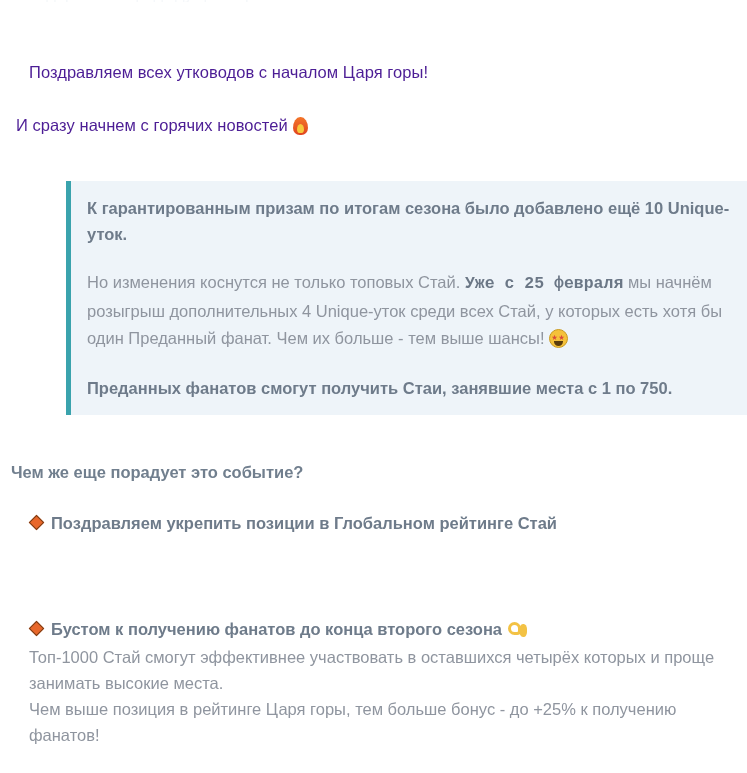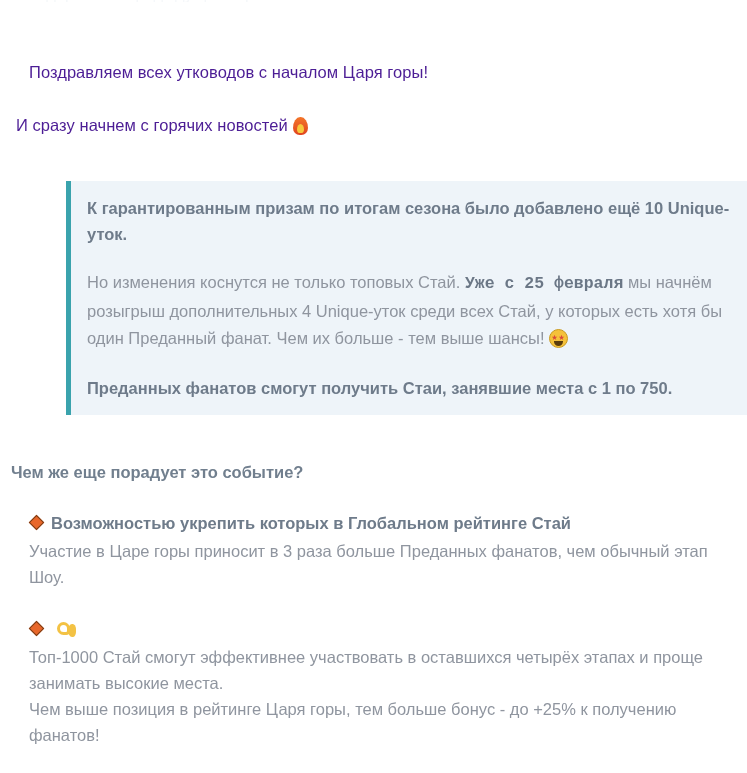--- a/index.html
+++ b/index.html
@@ -248,23 +248,22 @@
 
   <blockquote class="quote">
     <p class="q-strong">К гарантированным призам по итогам сезона было добавлено ещё 10 Unique-уток.</p>
     <p class="q-body"><span>Но изменения коснутся не только топовых Стай. </span><span class="b">Уже с 25 февраля</span><span> мы начнём розыгрыш дополнительных 4 Unique-уток среди всех Стай, у которых есть хотя бы один Преданный фанат. Чем их больше - тем выше шансы!</span><span class="e-glyph e-face e-star"><span class="eye l"></span><span class="eye r"></span><span class="mouth"></span></span></p>
     <p class="q-foot">Преданных фанатов смогут получить Стаи, занявшие места с 1 по 750.</p>
   </blockquote>
 
   <p class="section-title">Чем же еще порадует это событие?</p>
 
   <div class="bullet-block bb1">
-    <span class="bullet-head"><span class="diamond-icon"><i></i></span><span>Возможностью укрепить которых в Глобальном рейтинге Стай</span></span>
-    <p class="bullet-body">Участие в Царе горы приносит в 3 раза больше Преданных фанатов, чем обычный этап Шоу.</p>
+    <span class="bullet-head"><span class="diamond-icon"><i></i></span><span>Поздравляем укрепить позиции в Глобальном рейтинге Стай</span></span>
   </div>
 
   <div class="bullet-block bb2">
-    <span class="bullet-head"><span class="diamond-icon"><i></i></span><span class="e-glyph e-bicep"></span></span>
-    <p class="bullet-body">Топ-1000 Стай смогут эффективнее участвовать в оставшихся четырёх этапах и проще занимать высокие места.</p>
+    <span class="bullet-head"><span class="diamond-icon"><i></i></span><span>Бустом к получению фанатов до конца второго сезона</span><span class="e-glyph e-bicep"></span></span>
+    <p class="bullet-body">Топ-1000 Стай смогут эффективнее участвовать в оставшихся четырёх которых и проще занимать высокие места.</p>
     <p class="bullet-body">Чем выше позиция в рейтинге Царя горы, тем больше бонус - до +25% к получению фанатов!</p>
   </div>
 
 </div>
 
 </body></html>

